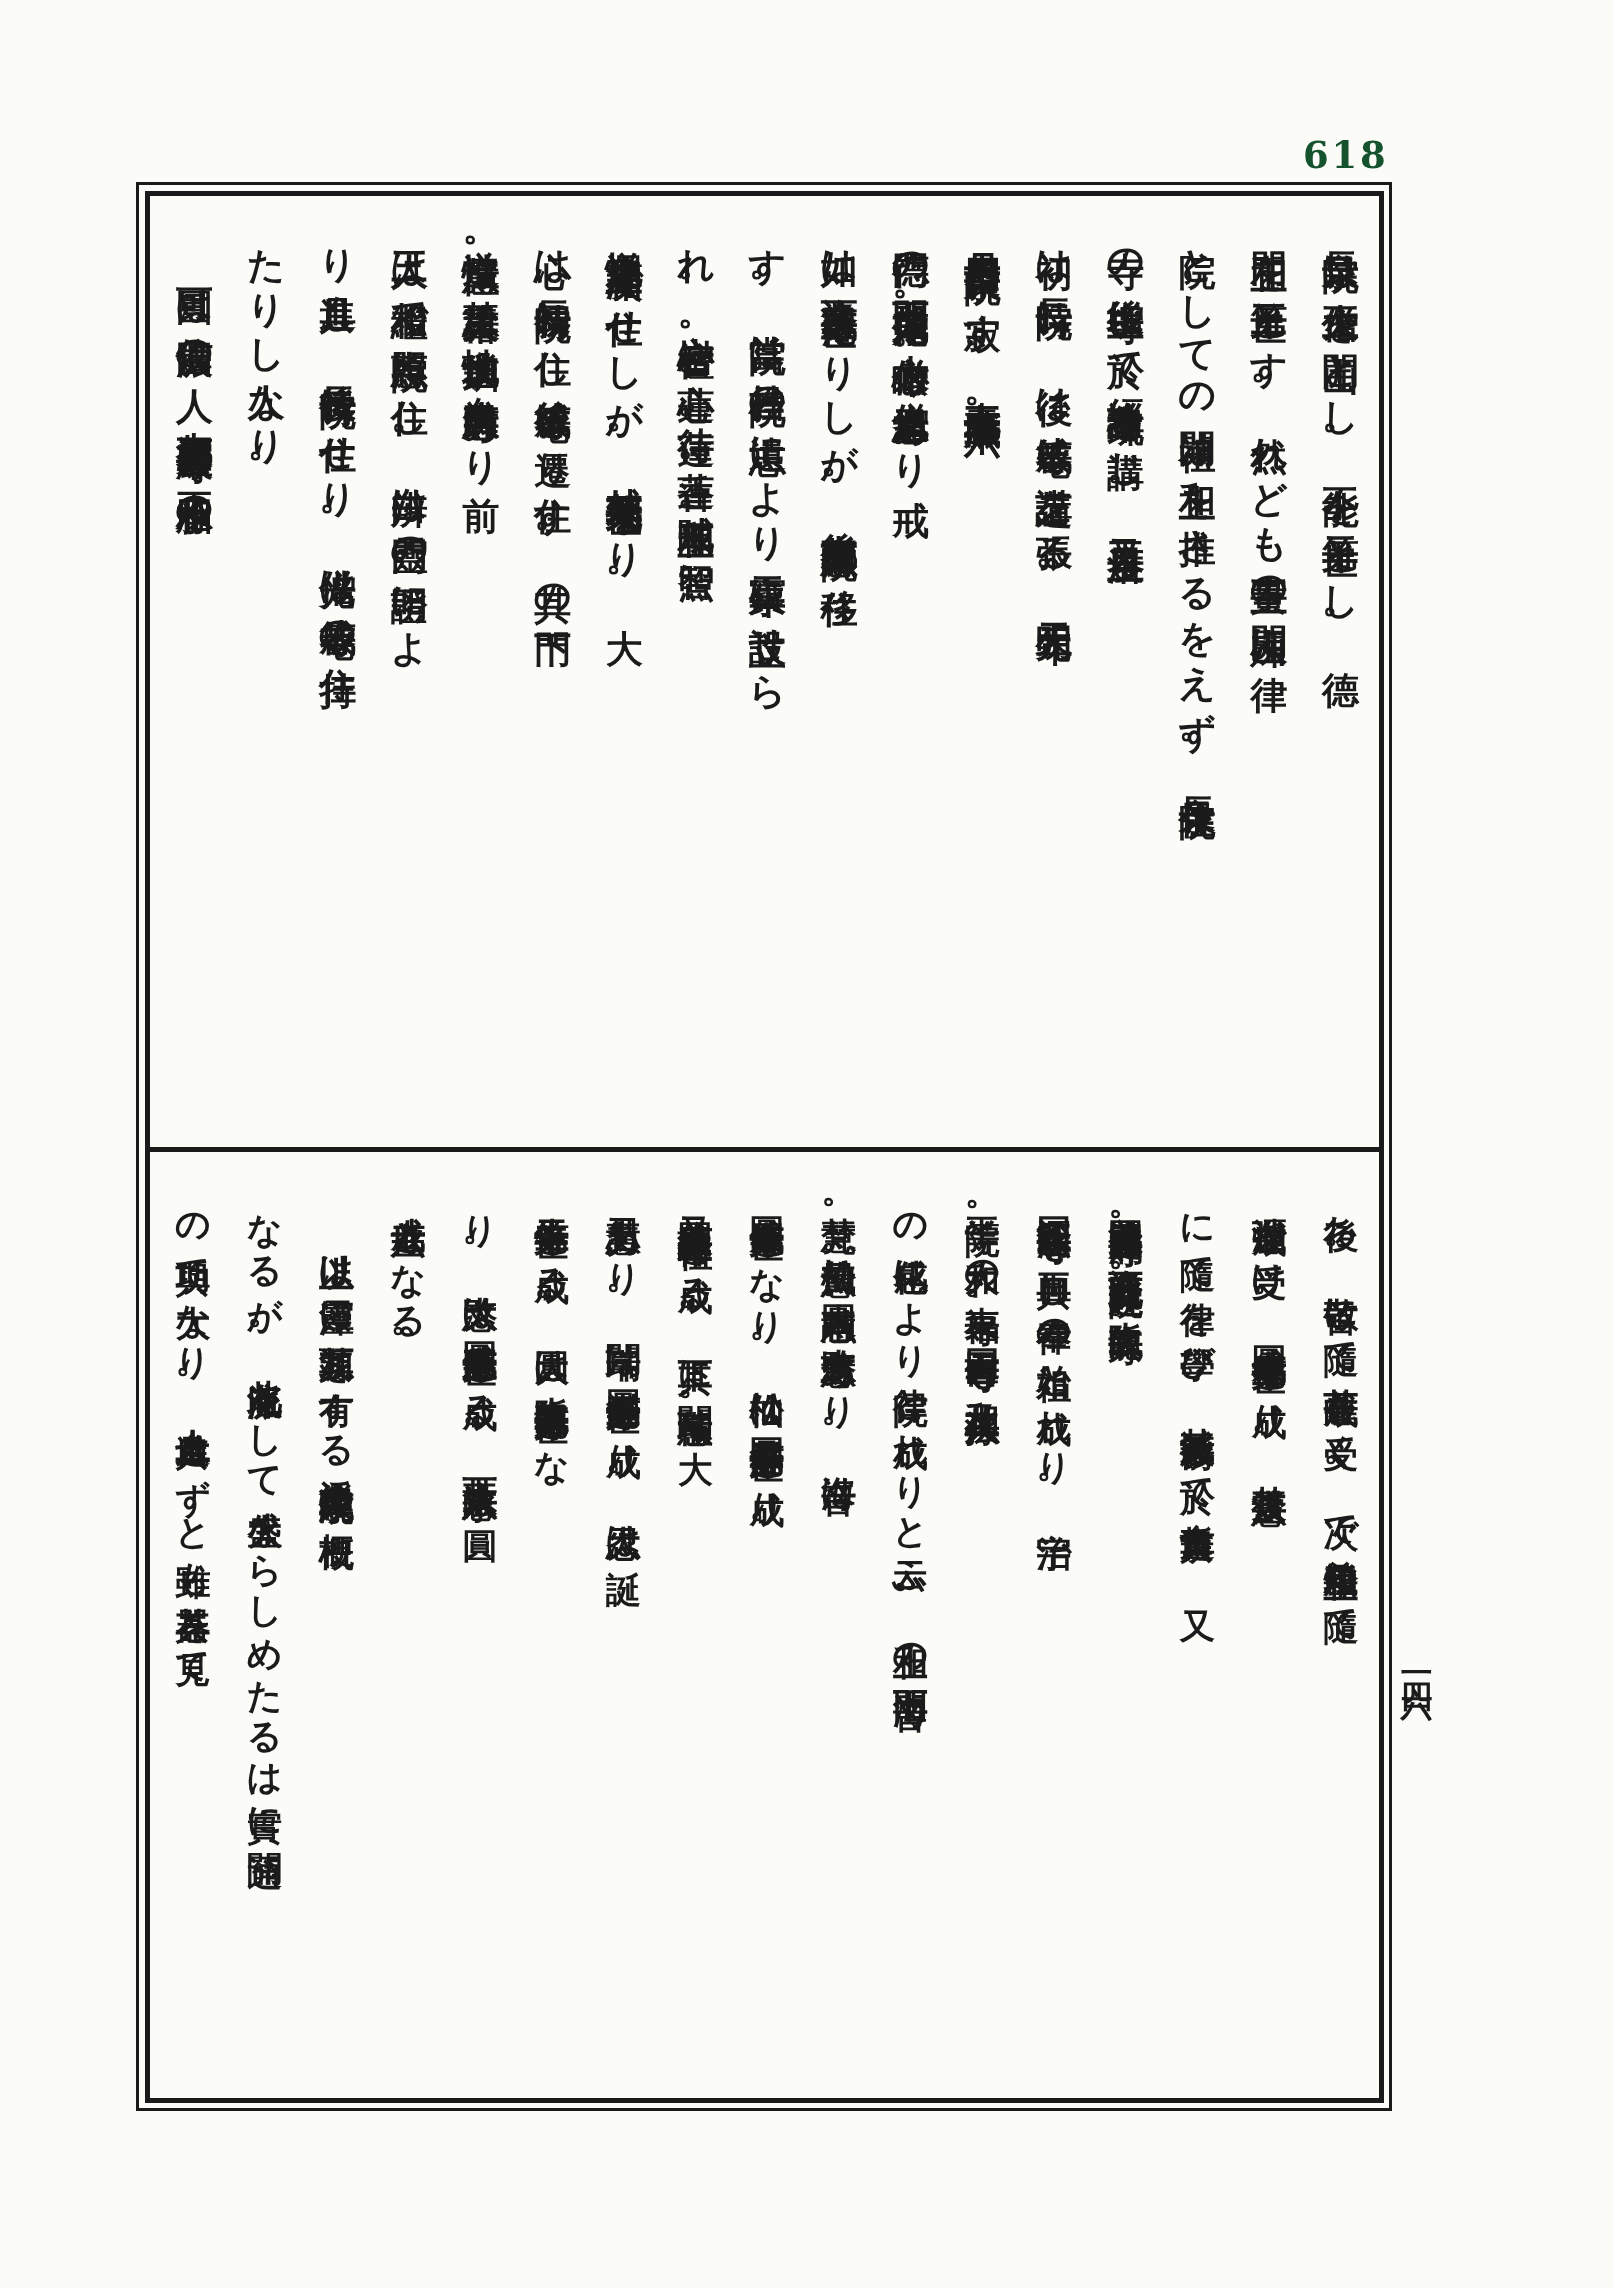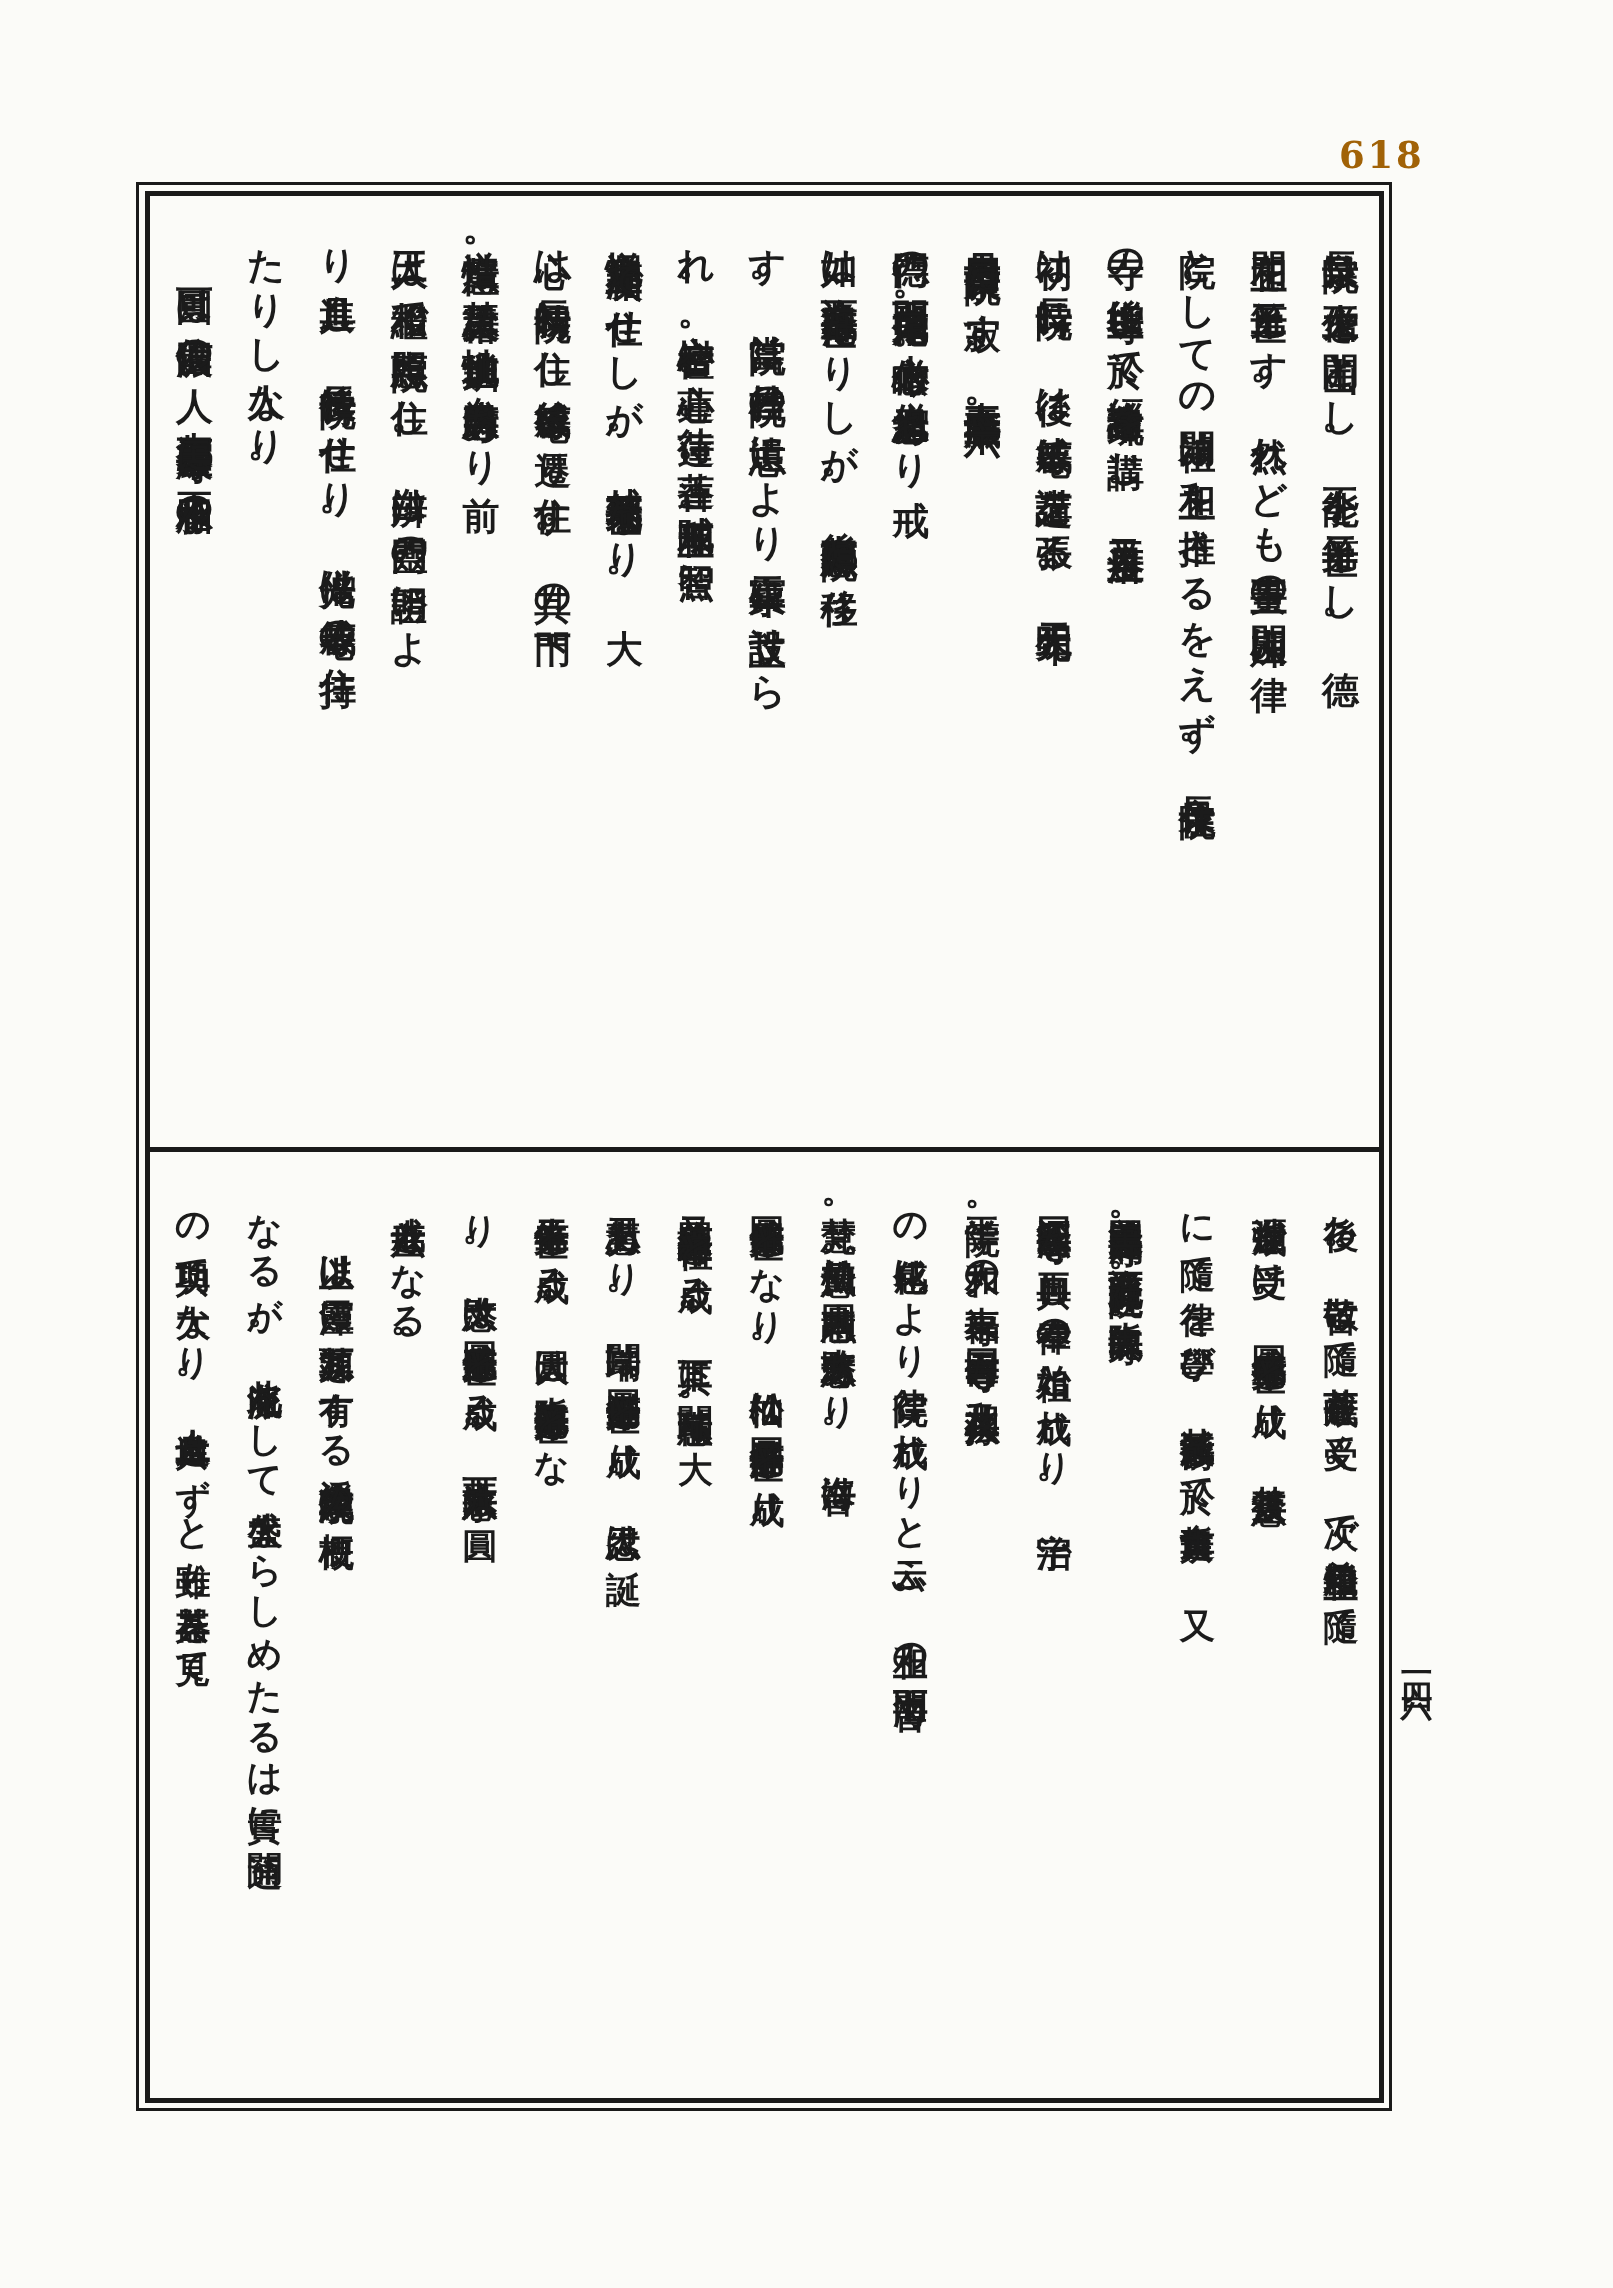--- a/index.html
+++ b/index.html
@@ -16,22 +16,21 @@
     font-family: "DejaVu Serif", "Liberation Serif", serif;
     overflow: hidden;
   }
   .page-number {
     position: absolute;
     left: 1303px;
     top: 133px;
     font-size: 37px;
     font-weight: bold;
     letter-spacing: 2.8px;
-    color: #a16207;
-    margin-left: 36px;
+    color: #14532d;
   }
   .outer-frame {
     position: absolute;
     left: 136px;
     top: 182px;
     width: 1256px;
     height: 1929px;
     box-sizing: border-box;
     border: 3.7px solid #1a1a1a;
   }

